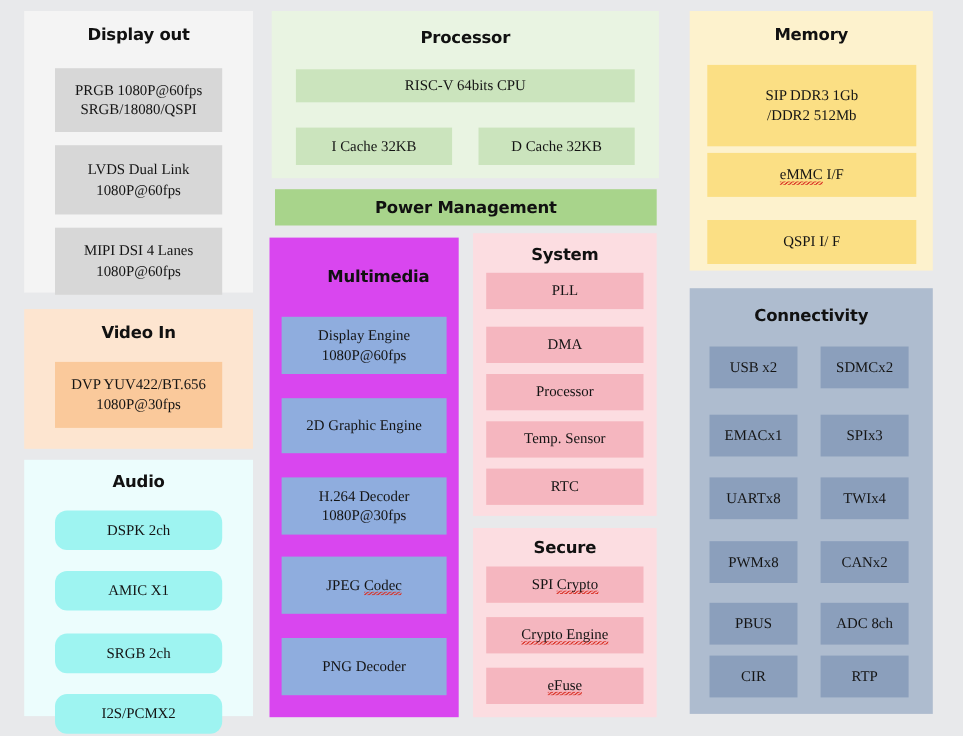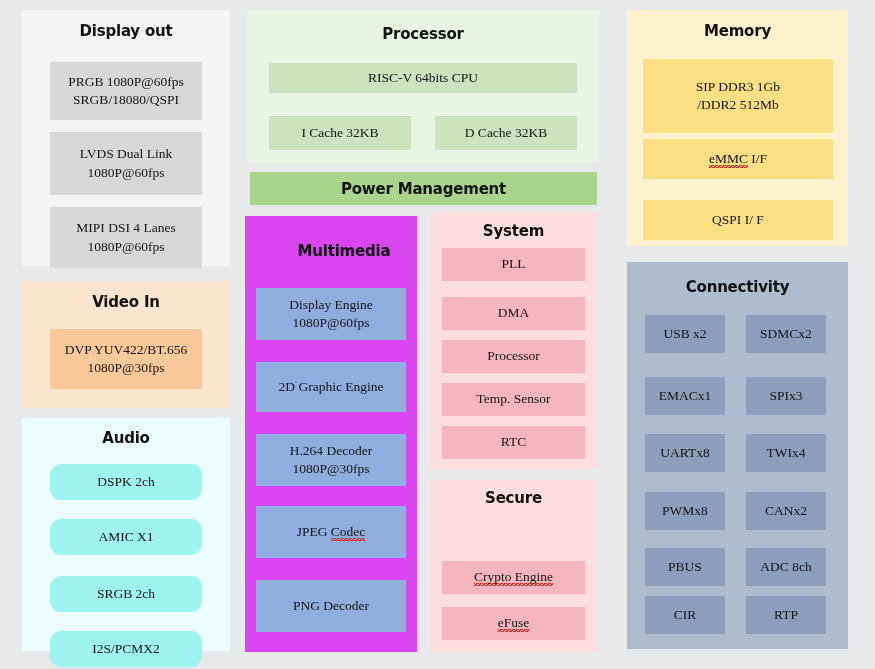--- a/index.html
+++ b/index.html
@@ -298,20 +298,23 @@
   <div class="block" id="sy-b3">
     <span class="ln">Temp. Sensor</span>
   </div>
   <div class="block" id="sy-b4">
     <span class="ln">RTC</span>
   </div>
 </div>
 
 <div class="panel" id="secure">
   <div class="panel-title">Secure</div>
+  <div class="block" id="se-b0">
+    <span class="ln"><span>SPI </span><span class="sq">Crypto</span></span>
+  </div>
   <div class="block" id="se-b1">
     <span class="ln"><span class="sq">Crypto Engine</span></span>
   </div>
   <div class="block" id="se-b2">
     <span class="ln"><span class="sq">eFuse</span></span>
   </div>
 </div>
 
 <div class="panel" id="memory">
   <div class="panel-title">Memory</div>

